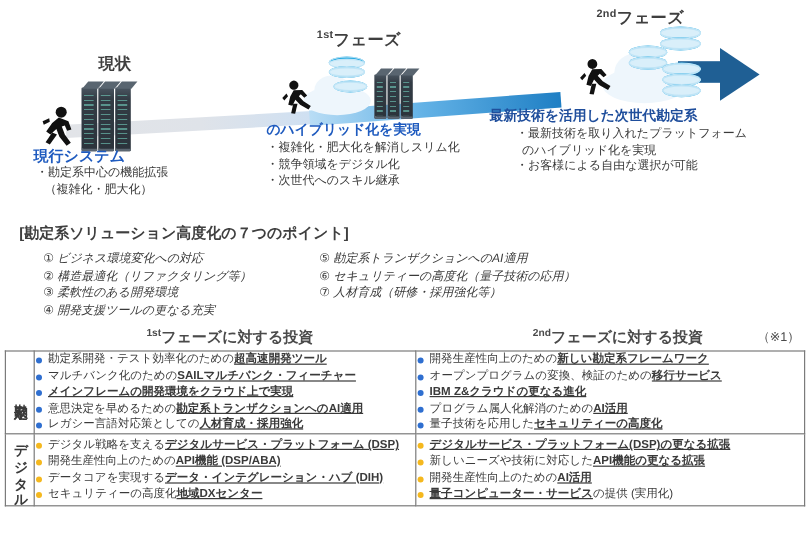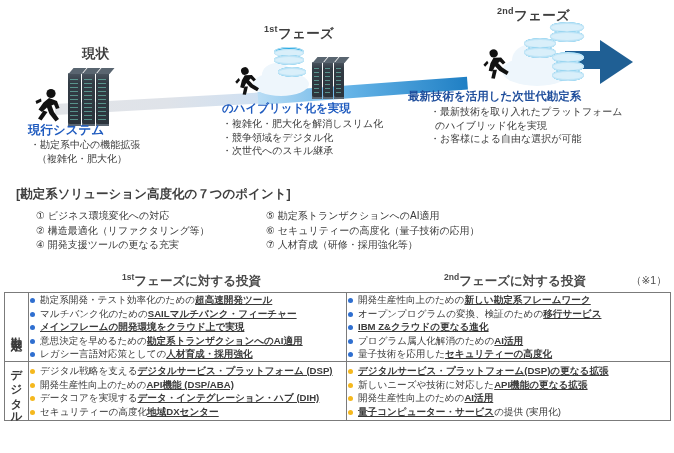--- a/index.html
+++ b/index.html
@@ -152,20 +152,21 @@
     color: #3f3f3f;
     white-space: nowrap;
     text-align: center;
   }
   .pt-col {
     position: absolute;
     font-size: 10px;
     line-height: 14.5px;
     color: #3a3a3a;
     white-space: nowrap;
+    font-style: italic;
   }
   #pt-col-left { left: 36px; top: 23px; }
   #pt-col-right { left: 266px; top: 23px; }
 
   
   #invest {
     position: absolute;
     left: 4px; top: 270px;
     width: 666px;
   }
@@ -368,20 +369,21 @@
     <div style="padding-left:5px;">のハイブリッド化を実現</div>
     <div>・お客様による自由な選択が可能</div>
   </div>
 </div>
 
 <div id="points">
   <div id="points-title">[勘定系ソリューション高度化の７つのポイント]</div>
   <div class="pt-col" id="pt-col-left">
     <div>① ビジネス環境変化への対応</div>
     <div>② 構造最適化（リファクタリング等）</div>
+    <div>③ 柔軟性のある開発環境</div>
     <div>④ 開発支援ツールの更なる充実</div>
   </div>
   <div class="pt-col" id="pt-col-right">
     <div>⑤ 勘定系トランザクションへのAI適用</div>
     <div>⑥ セキュリティーの高度化（量子技術の応用）</div>
     <div>⑦ 人材育成（研修・採用強化等）</div>
   </div>
 </div>
 
 <div id="invest">

